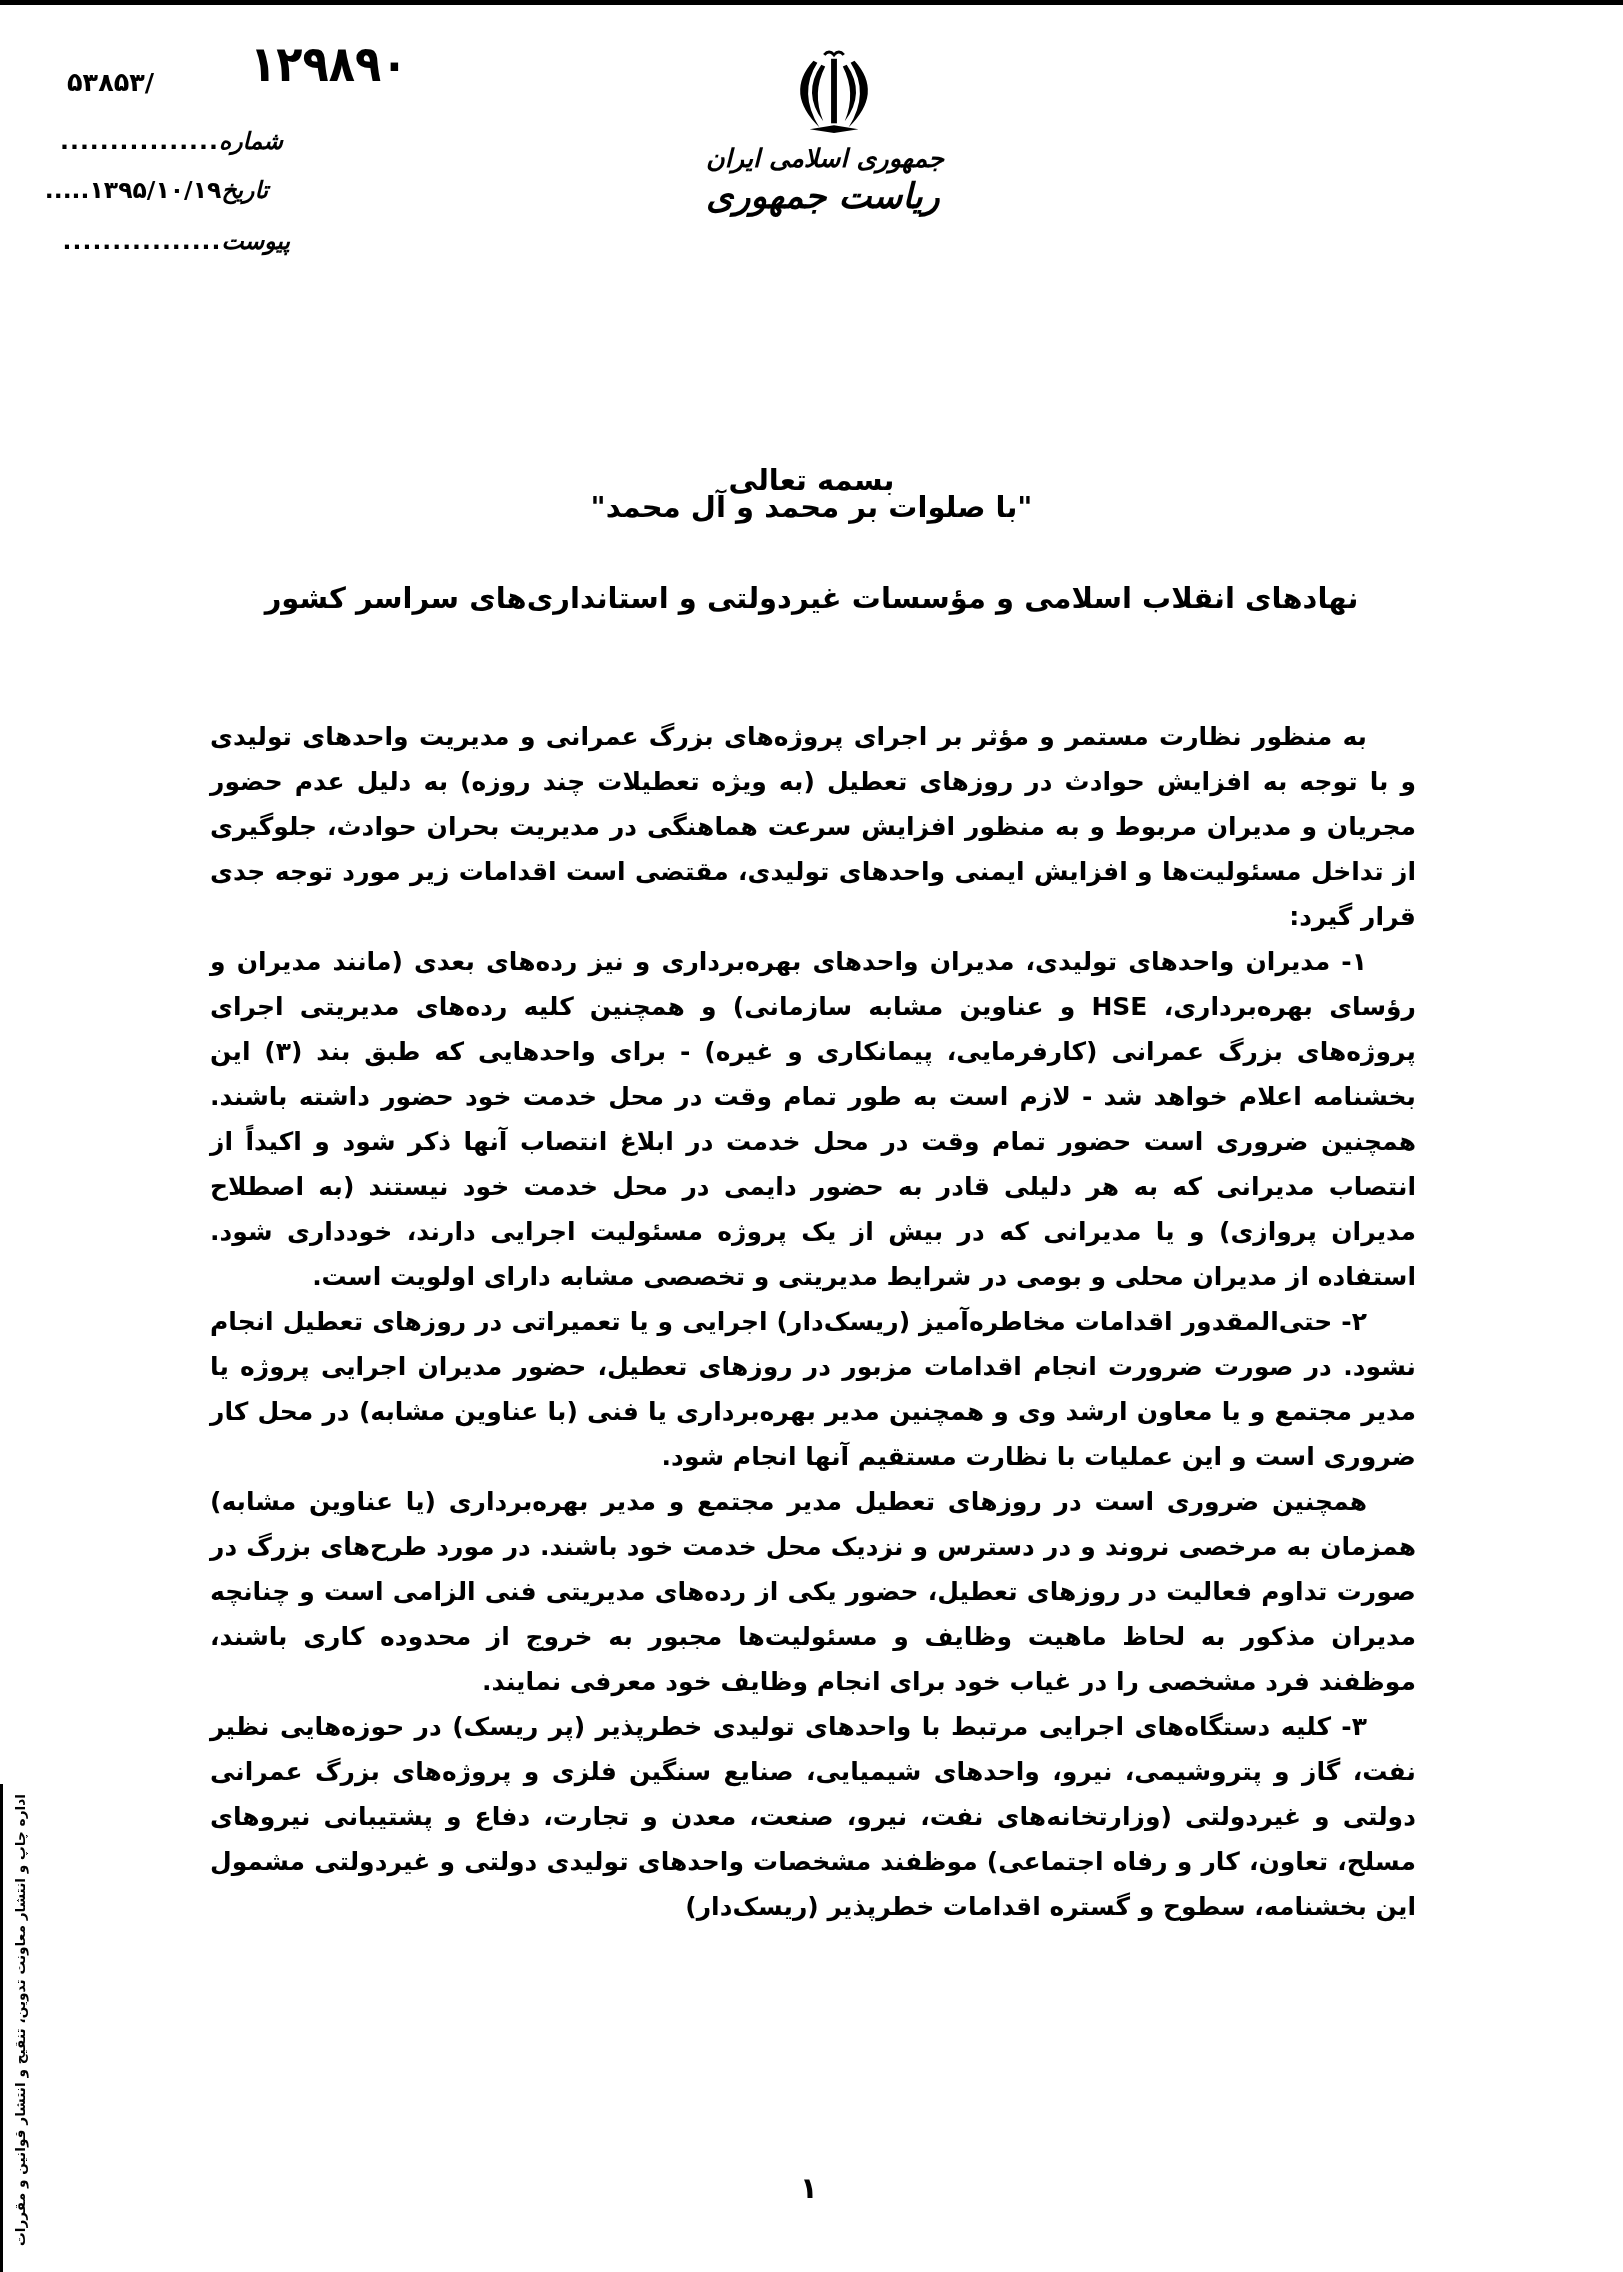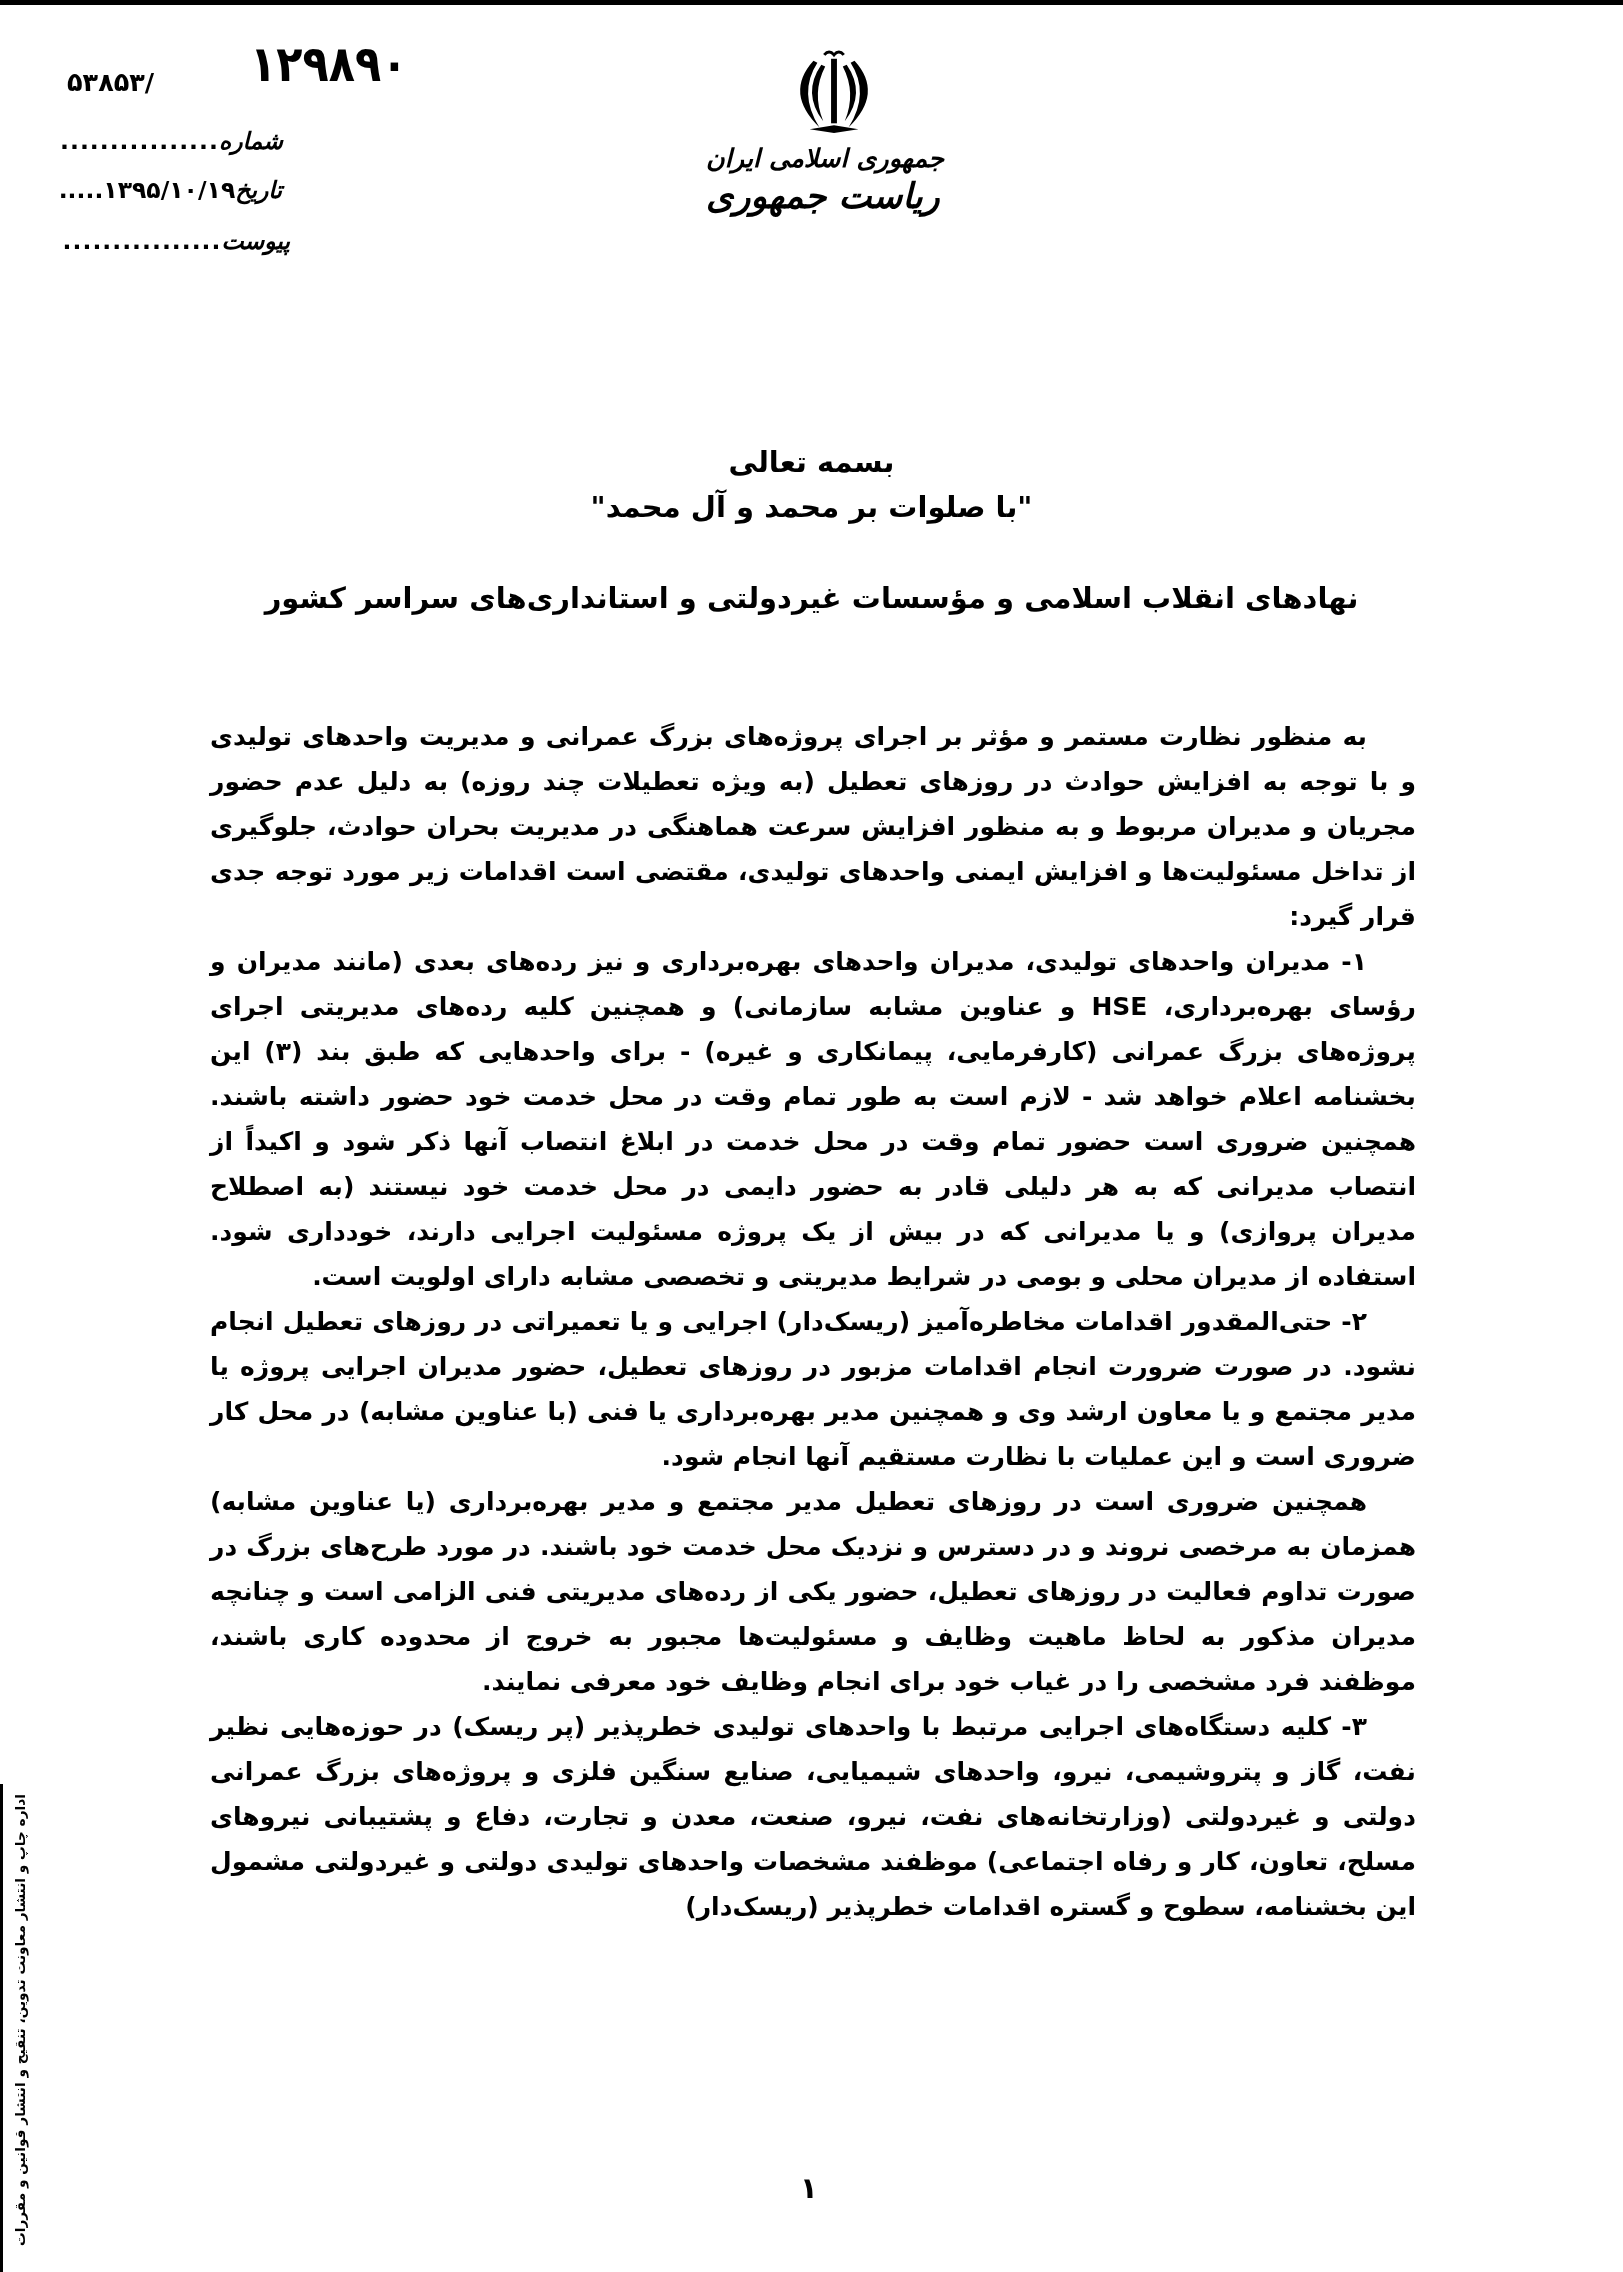--- a/index.html
+++ b/index.html
@@ -17,38 +17,38 @@
       position: absolute; left: 67px; top: 67px;
       font-family: "DejaVu Sans", sans-serif; font-weight: bold; font-size: 25.5px; letter-spacing: 2px;
     }
     .meta-row {
       position: absolute; direction: rtl; font-family: "DejaVu Serif", serif; font-style: italic; font-weight: bold;
       font-size: 23.5px; white-space: nowrap;
     }
     .meta-row .label { display: inline-block; }
     .meta-row .value { display: inline-block; font-style: normal; font-family: "DejaVu Sans", sans-serif; letter-spacing: 1px; }
     .meta-number { left: 67px; top: 127px; width: 216px; }
-    .meta-date { left: 31px; top: 176px; width: 251px; }
+    .meta-date { left: 31px; top: 176px; width: 251px; text-align: center; }
     .meta-attach { left: 67px; top: 227px; width: 223px; }
 
     .emblem-block {
       position: absolute; left: 706px; top: 49px; width: 255px; text-align: left;
     }
     .emblem { display: block; margin: 0 auto; }
     .emblem-text-1 {
       direction: rtl; font-family: "DejaVu Serif", serif; font-style: italic; font-weight: bold;
       font-size: 25.5px; margin-top: 5.9px;
     }
     .emblem-text-2 {
       direction: rtl; font-family: "DejaVu Serif", serif; font-style: italic; font-weight: bold;
       font-size: 35px; margin-top: 2px;
     }
 
     .heading-block { position: absolute; left: 196px; width: 1231px; text-align: center; direction: rtl; font-weight: bold; }
-    .invocation { top: 445px; font-size: 29px; }
+    .invocation { top: 463px; font-size: 29px; }
     .salawat { top: 490px; font-size: 29px; }
     .circular-title { top: 573px; font-size: 29px; line-height: 51px; }
 
     .body-text {
       position: absolute; left: 210px; top: 714px; width: 1206px;
       direction: rtl; text-align: justify; text-align-last: right;
       font-family: "DejaVu Sans", sans-serif; font-size: 25px; line-height: 45px;
       font-weight: bold;
     }
     .body-text p { margin: 0; text-indent: 49px; }

